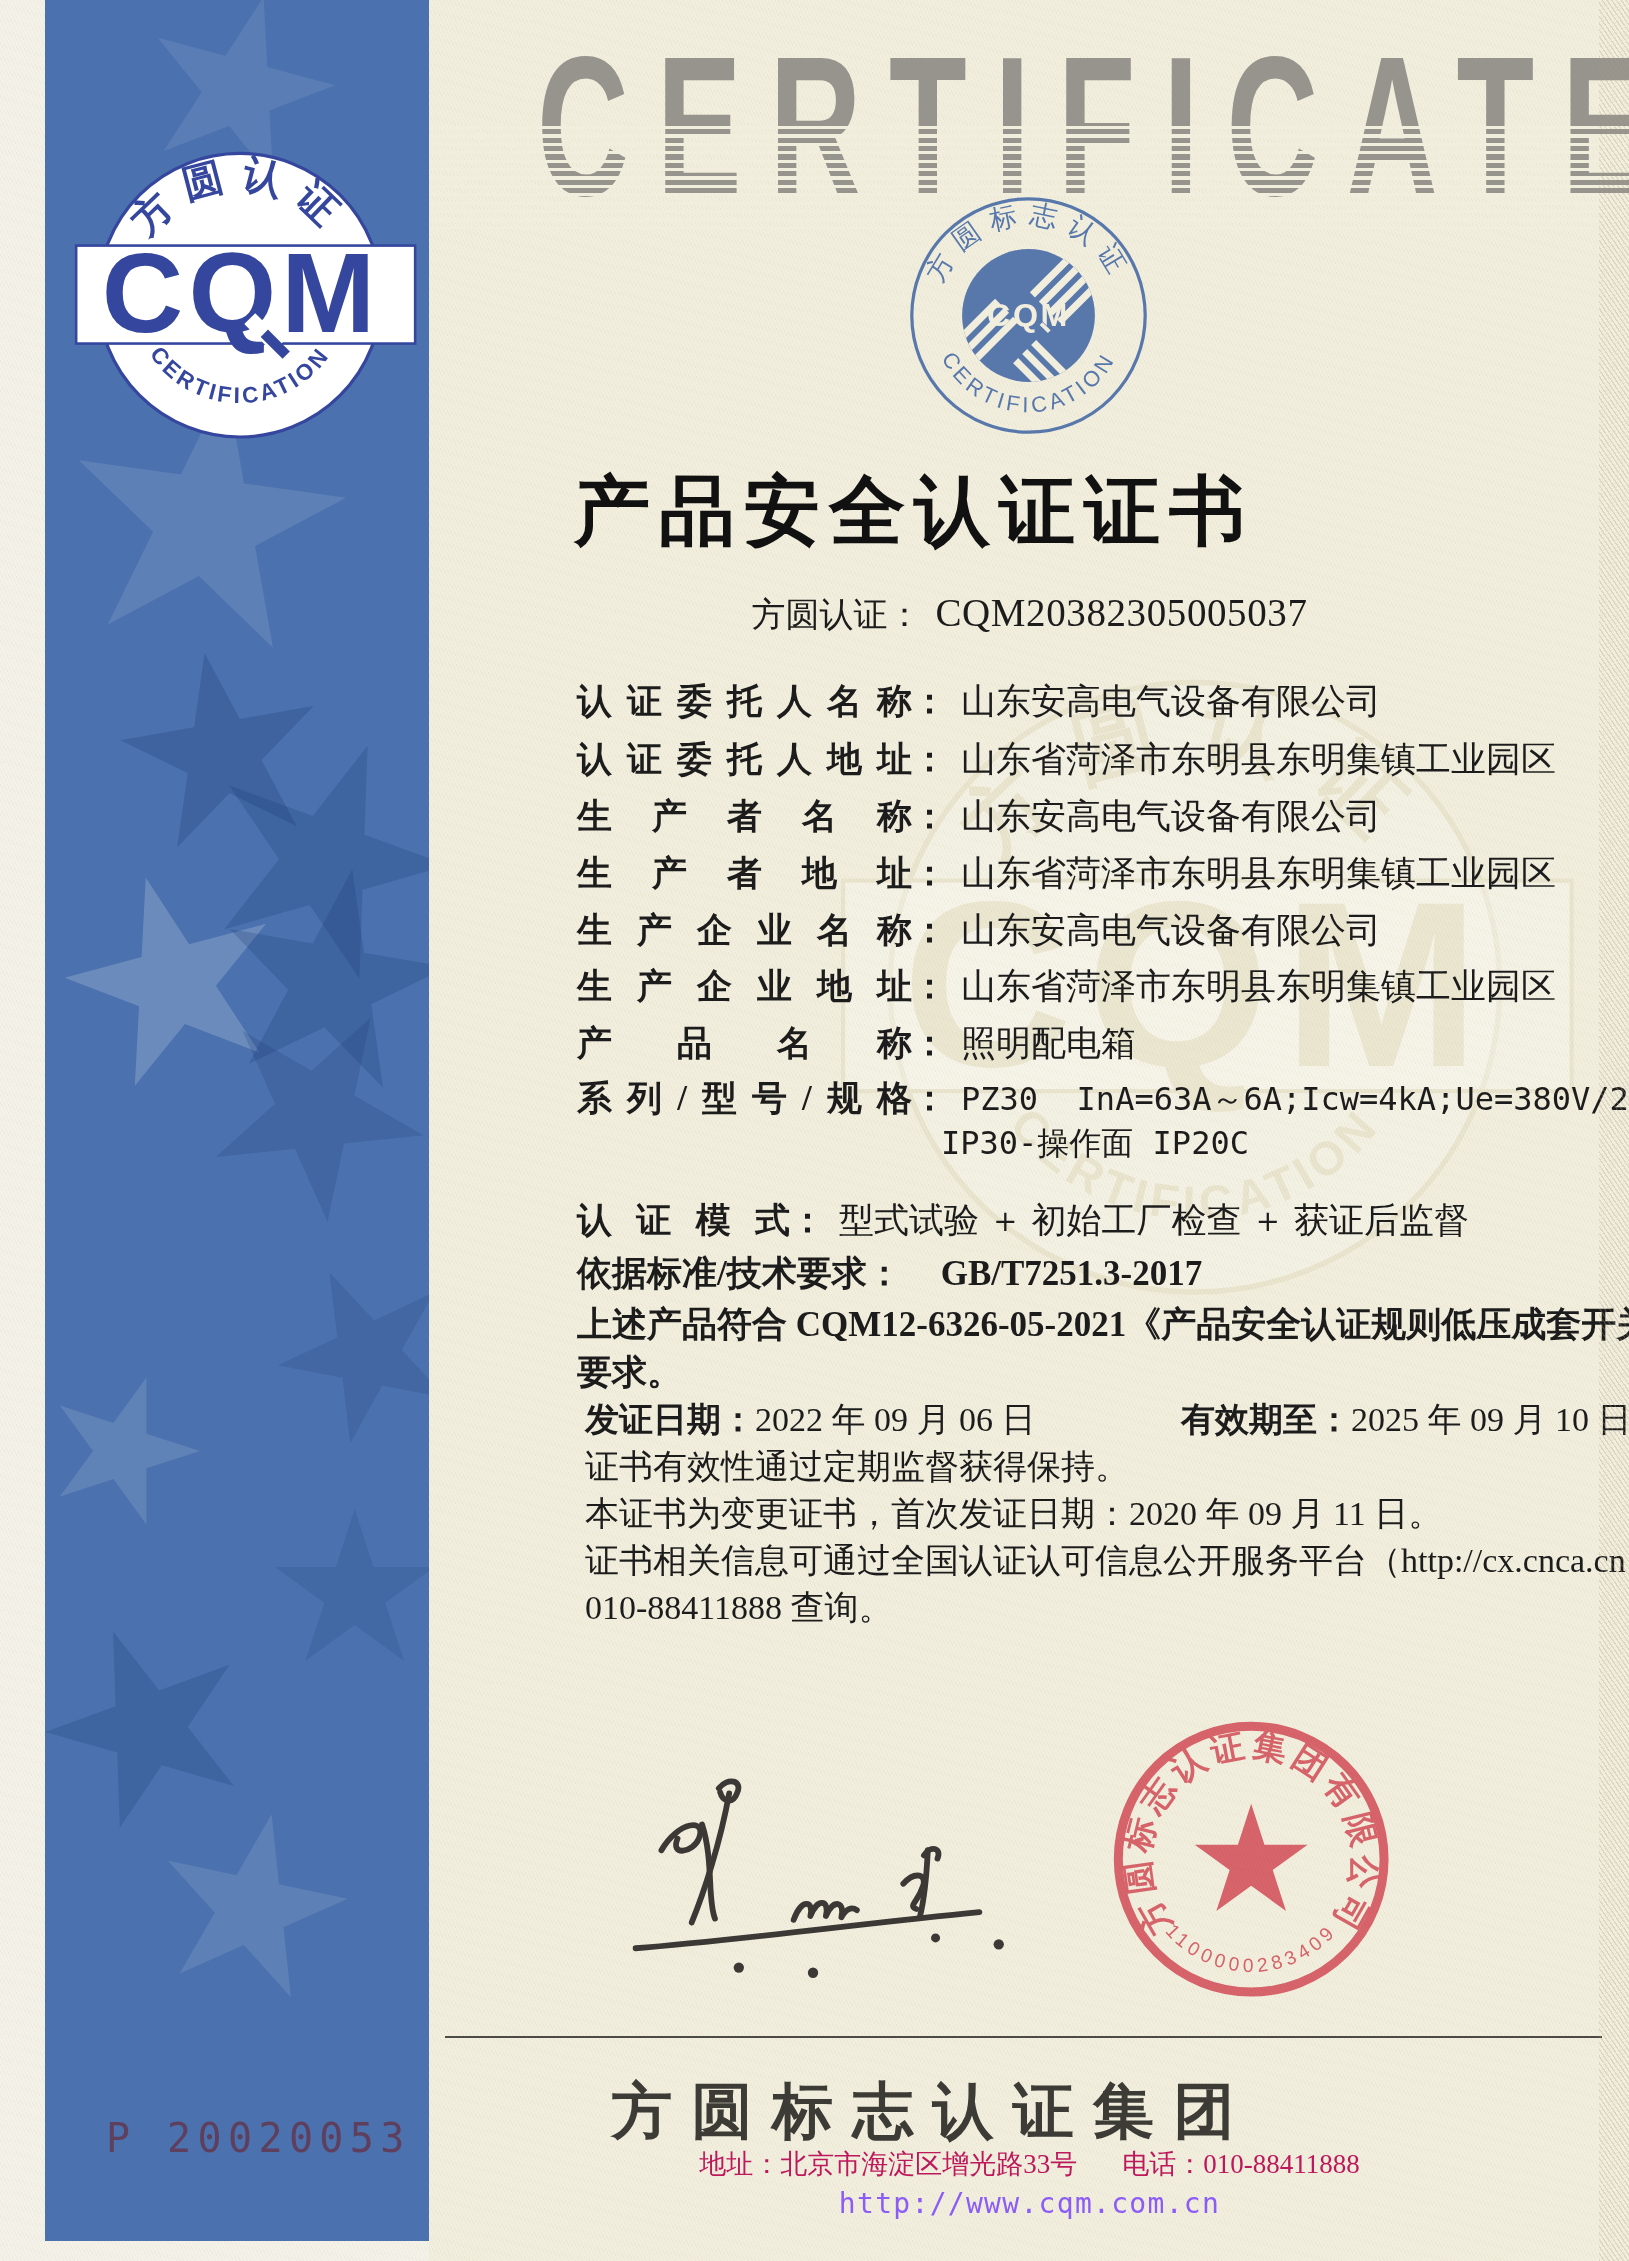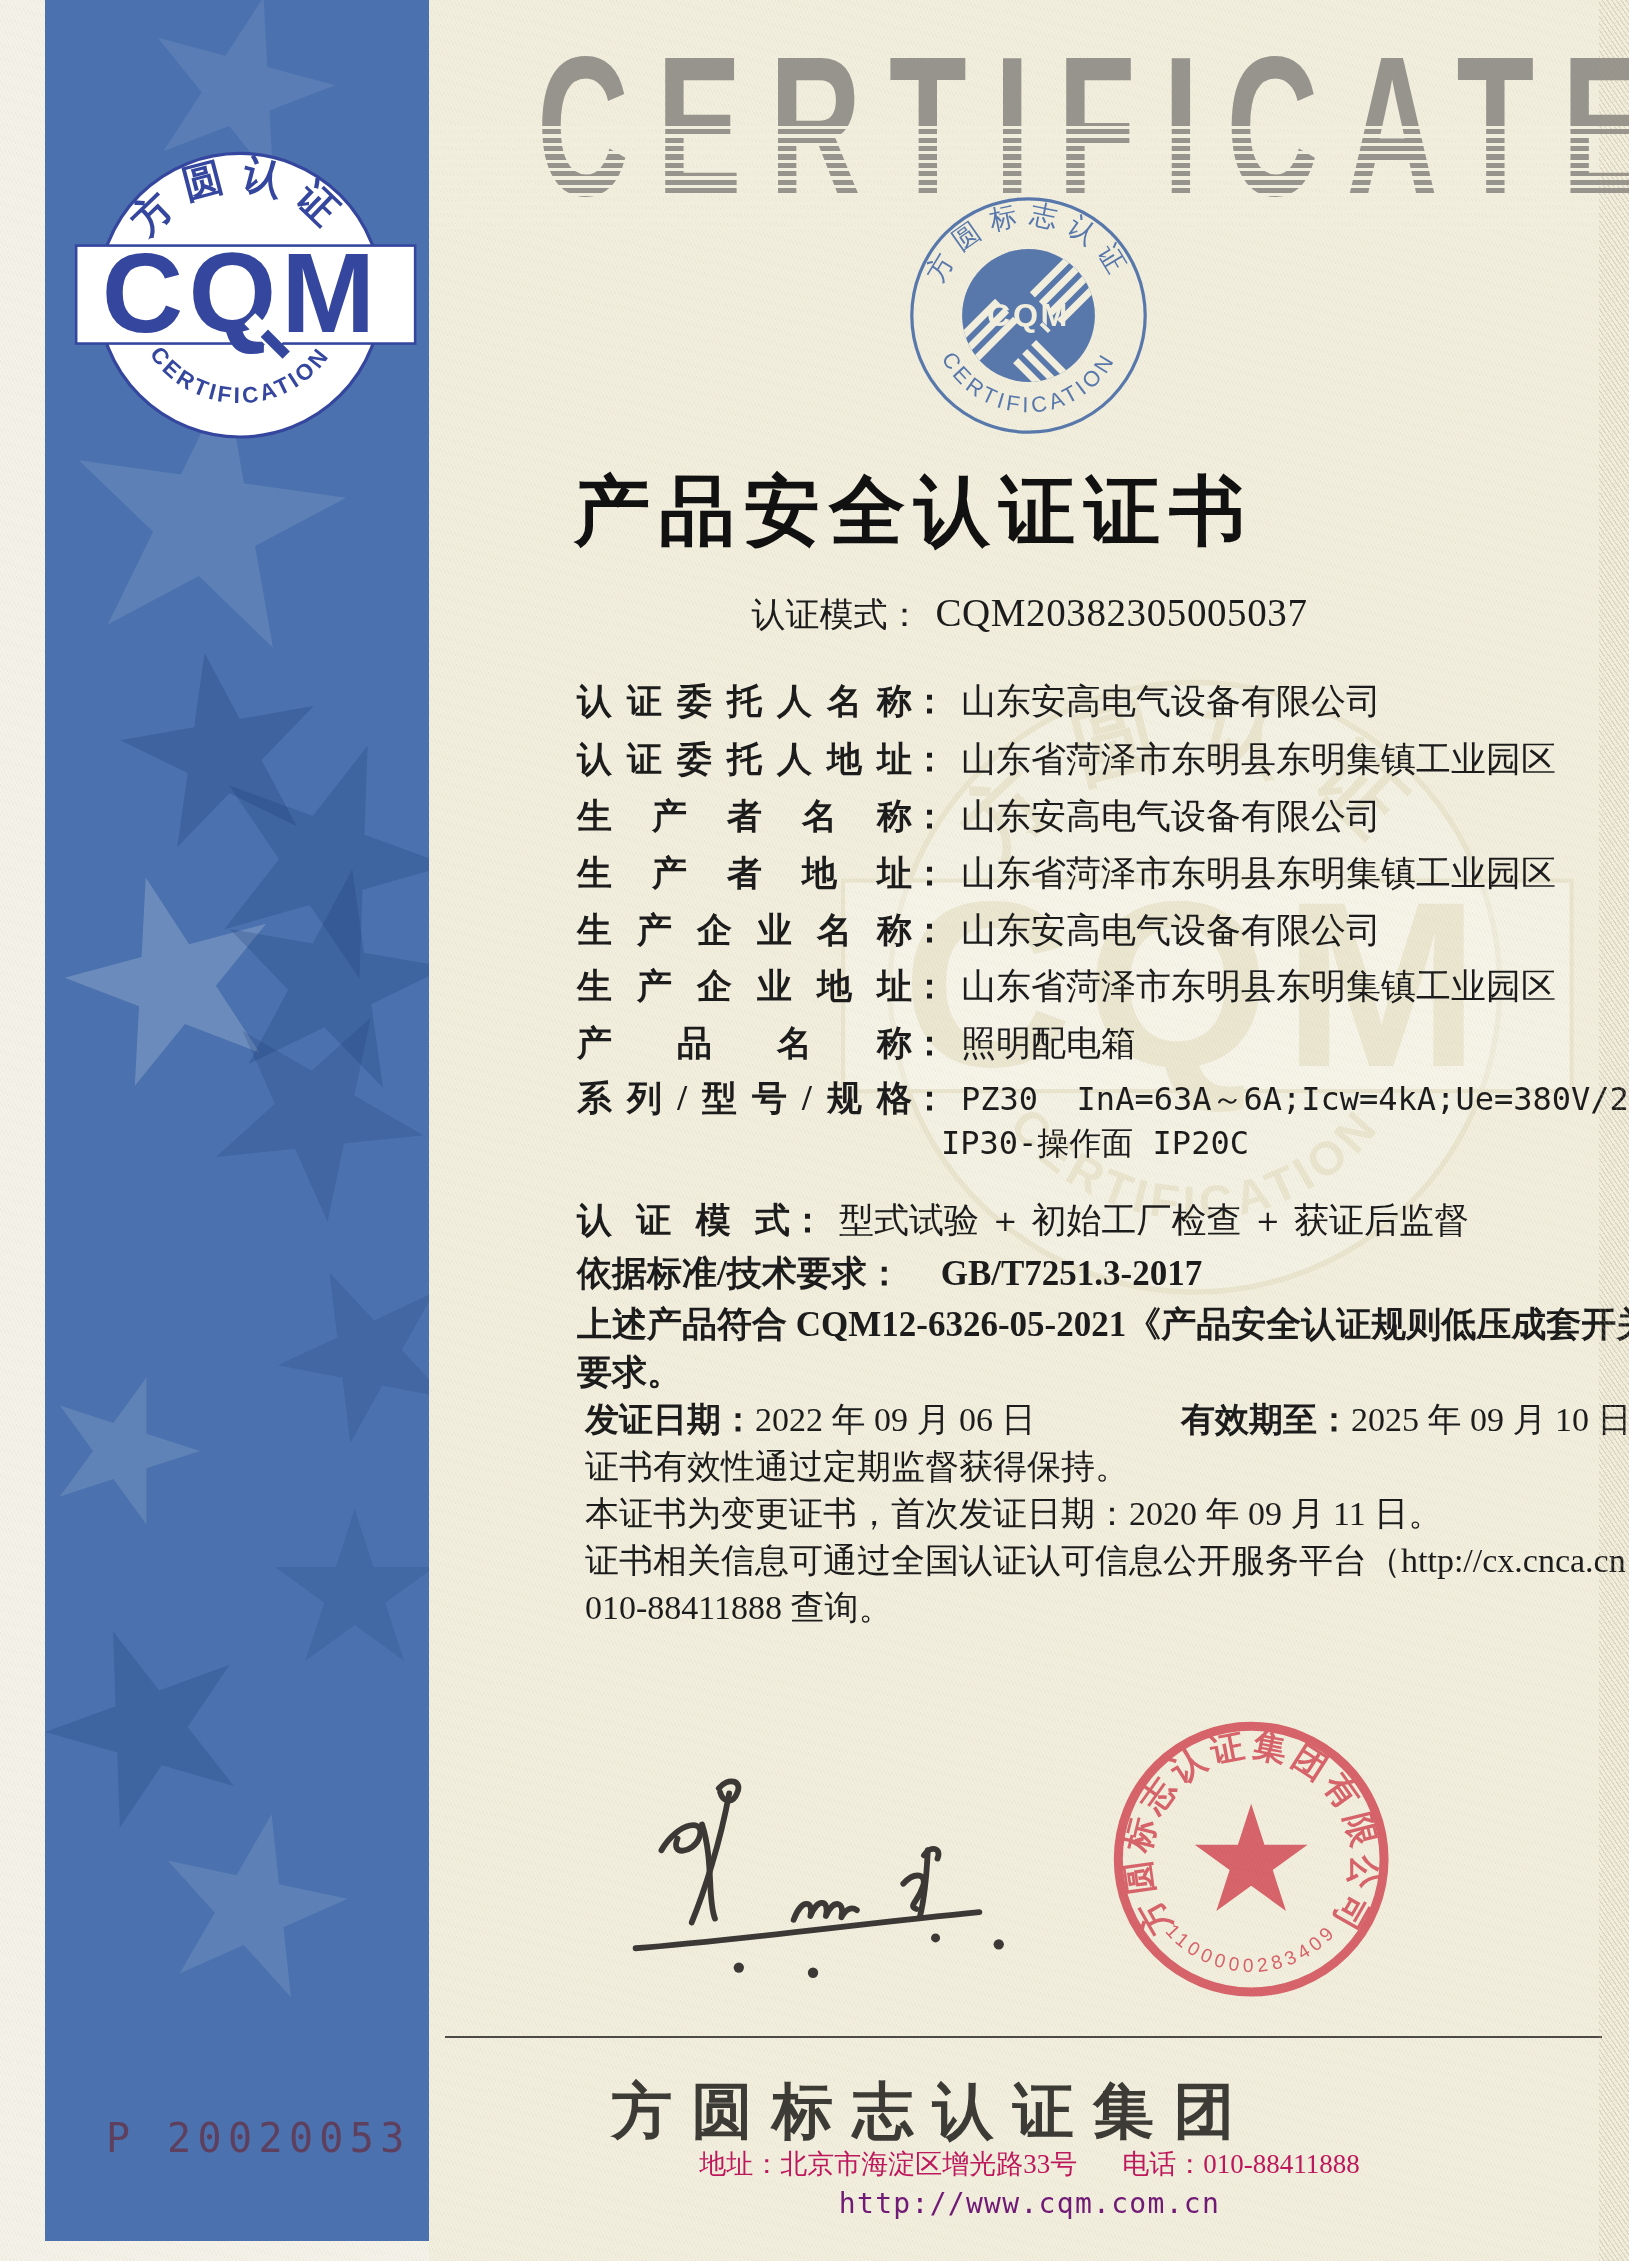--- a/index.html
+++ b/index.html
@@ -96,21 +96,21 @@
     font-size:61px;font-weight:700;letter-spacing:19.3px;color:#3d3b36;white-space:nowrap;
   }
   .footer-addr{
     position:absolute;left:429px;top:2146px;width:1201px;text-align:center;
     font-size:27px;color:#be185d;white-space:nowrap;
   }
   .footer-addr .gap{display:inline-block;width:45px;}
   .footer-url{
     position:absolute;left:429px;top:2187px;width:1201px;text-align:center;
     font-family:"DejaVu Sans Mono","Liberation Mono",monospace;
-    font-size:28px;letter-spacing:1.3px;color:#701a75;
+    font-size:28px;letter-spacing:1.3px;color:#8b5cf6;
   }
 </style>
 </head>
 <body>
 
 <div class="page">
 
   <div class="paper"></div>
 
   <svg class="watermark" width="748" height="664" viewBox="0 0 540 470">
@@ -208,21 +208,21 @@
       <textPath href="#em-top" startOffset="50%" text-anchor="middle">方圆标志认证</textPath>
     </text>
     <text font-size="34" font-weight="400" fill="#5878ac" letter-spacing="6" font-family="Liberation Sans, DejaVu Sans, sans-serif">
       <textPath href="#em-bot" startOffset="50%" text-anchor="middle">CERTIFICATION</textPath>
     </text>
   </svg>
 
   <div class="title">产品安全认证证书</div>
 
   <div class="certno">
-    <span class="lab">认证模式：</span><span class="val">CQM20382305005037</span>
+    <span class="lab">方圆认证：</span><span class="val">CQM20382305005037</span>
   </div>
 
   <div class="row" style="top:678px">
     <span class="lbl">认证委托人名称</span><span class="colon">：</span><span class="val">山东安高电气设备有限公司</span>
   </div>
   <div class="row" style="top:736px">
     <span class="lbl">认证委托人地址</span><span class="colon">：</span><span class="val">山东省菏泽市东明县东明集镇工业园区</span>
   </div>
   <div class="row" style="top:850px">
     <span class="lbl">生产者地址</span><span class="colon">：</span><span class="val">山东省菏泽市东明县东明集镇工业园区</span>

